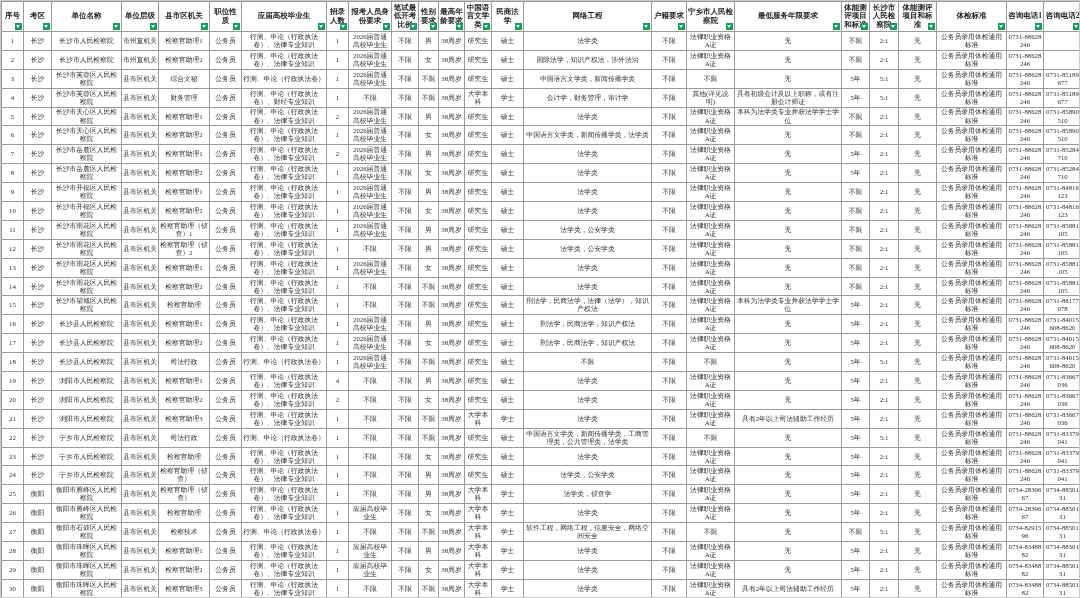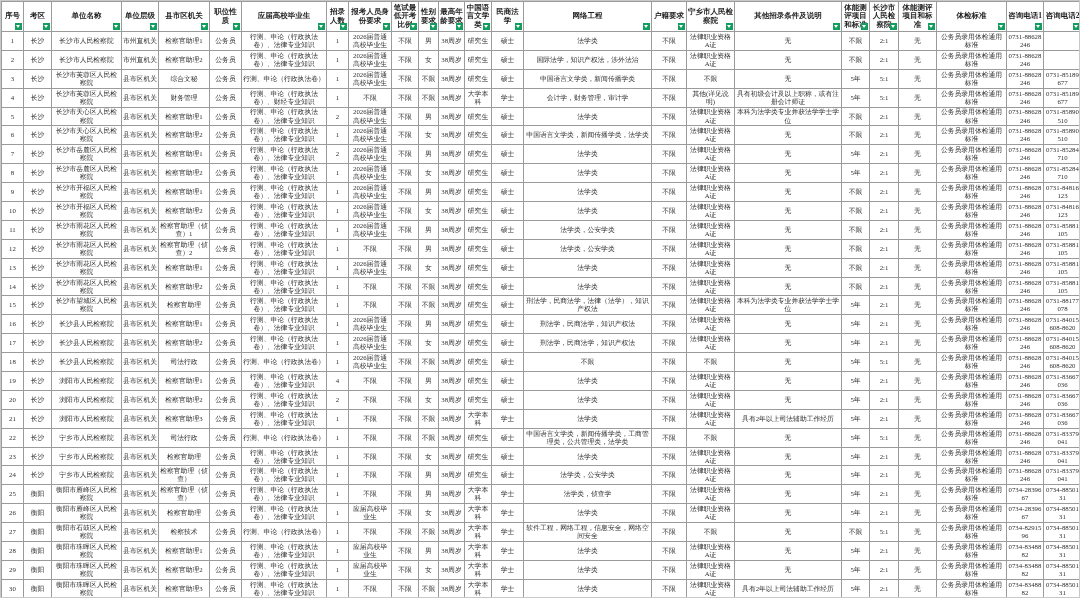--- a/index.html
+++ b/index.html
@@ -59,21 +59,21 @@
           <th><span>招录人数</span><span class="filter-btn"></span></th>
           <th><span>报考人员身份要求</span><span class="filter-btn"></span></th>
           <th><span>笔试最低开考比例</span><span class="filter-btn"></span></th>
           <th><span>性别要求</span><span class="filter-btn"></span></th>
           <th><span>最高年龄要求</span><span class="filter-btn"></span></th>
           <th><span>中国语言文学类</span><span class="filter-btn"></span></th>
           <th><span>民商法学</span><span class="filter-btn"></span></th>
           <th><span>网络工程</span><span class="filter-btn"></span></th>
           <th><span>户籍要求</span><span class="filter-btn"></span></th>
           <th><span>宁乡市人民检察院</span><span class="filter-btn"></span></th>
-          <th><span>其他招录条件及说明</span><span class="filter-btn"></span></th>
+          <th><span>最低服务年限要求</span><span class="filter-btn"></span></th>
           <th><span>体能测评项目和标准</span><span class="filter-btn"></span></th>
           <th><span>长沙市人民检察院</span><span class="filter-btn"></span></th>
           <th><span>体能测评项目和标准</span><span class="filter-btn"></span></th>
           <th><span>体检标准</span><span class="filter-btn"></span></th>
           <th><span>咨询电话1</span><span class="filter-btn"></span></th>
           <th><span>咨询电话2</span><span class="filter-btn"></span></th>
         </tr>
     </thead>
     <tbody>
         <tr>

